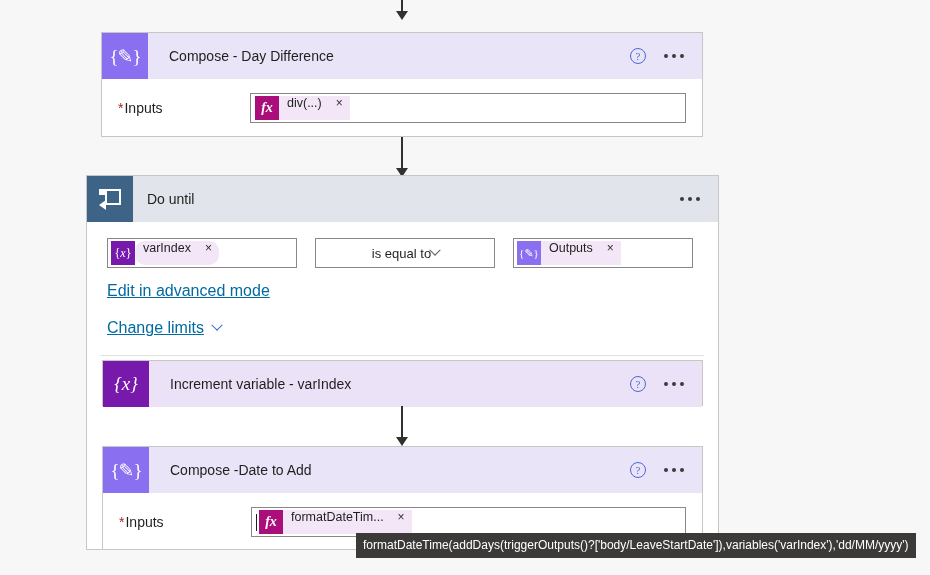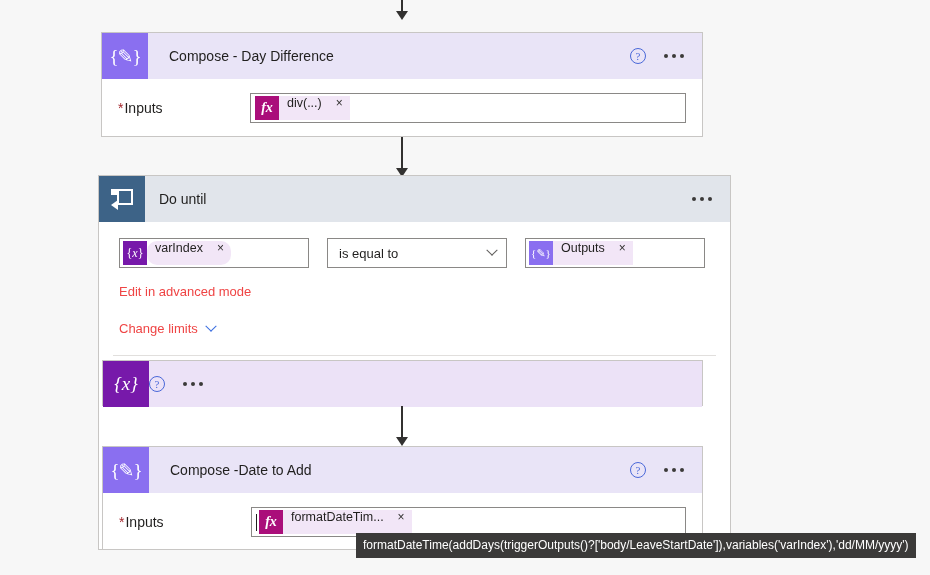--- a/index.html
+++ b/index.html
@@ -126,33 +126,33 @@
 
   .cond-row { display: flex; align-items: center; padding: 16px 0 0 20px; gap: 18px; }
   .cond-box {
     height: 30px; border: 1px solid #8a8886; background: #fff;
     display: flex; align-items: center; padding: 0 3px;
   }
   .cond-box.w1 { width: 190px; }
   .cond-box.w3 { width: 180px; }
   .select-box {
     width: 180px; height: 30px; border: 1px solid #8a8886; background: #fff;
-    display: flex; align-items: center; justify-content: space-between;
+    display: flex; align-items: center; justify-content: center;
     padding: 0 10px 0 11px; font-size: 13px; color: #201f1e;
   }
   .chev {
     width: 8px; height: 8px;
     border-right: 1.4px solid #605e5c; border-bottom: 1.4px solid #605e5c;
     transform: rotate(45deg) translate(-2px,-2px);
   }
   .chev.blue { border-color: #3b6ee0; }
 
   .link {
-    font-size: 13px; color: #ef4444; cursor: pointer;
-    display: inline-flex; align-items: center; gap: 9px;
+    font-size: 16px; color: #0369a1; cursor: pointer;
+    display: inline-flex; align-items: center; gap: 9px; text-decoration: underline;
   }
   .links-area { padding: 14px 0 0 20px; }
   .links-area .second { margin-top: 19px; }
 
   .scope-divider { height: 1px; background: #e1dfdd; margin: 18px 14px 0 14px; }
 
   
   .tooltip {
     position: absolute;
     background: #3b3a39; color: #ffffff;
@@ -202,21 +202,21 @@
         </div>
       </div>
     </div>
   </div>
 
   <div class="arrow" style="left:392px; top:137px; width:20px; height:40px;">
     <div class="shaft" style="height:31px;"></div>
     <div class="head"></div>
   </div>
 
-  <div class="scope" style="left:98px; top:175px; width:633px; height:375px;">
+  <div class="scope" style="left:86px; top:175px; width:633px; height:375px;">
     <div class="scope-header">
       <div class="card-icon" style="background:#3d6387;">
         <span class="loop-icon">
           <span class="rect"></span>
           <span class="sq"></span>
           <span class="tri"></span>
           <span class="tail"></span>
         </span>
       </div>
       <div class="scope-title">Do until</div>
@@ -271,20 +271,21 @@
     </div>
 
     <div class="scope-divider"></div>
   </div>
 
   <div class="card" style="left:102px; top:360px; width:601px; height:46px;">
     <div class="card-header" style="background:#ece2f7;">
       <div class="card-icon" style="background:#7719aa;">
         <span class="glyph-var">{<i>x</i>}</span>
       </div>
+      <div class="card-title">Increment variable - varIndex</div>
       <div class="hdr-actions">
         <div class="help-icon">?</div>
         <div class="ellipsis">
           <i></i>
             <i></i>
             <i></i>
         </div>
       </div>
     </div>
   </div>

